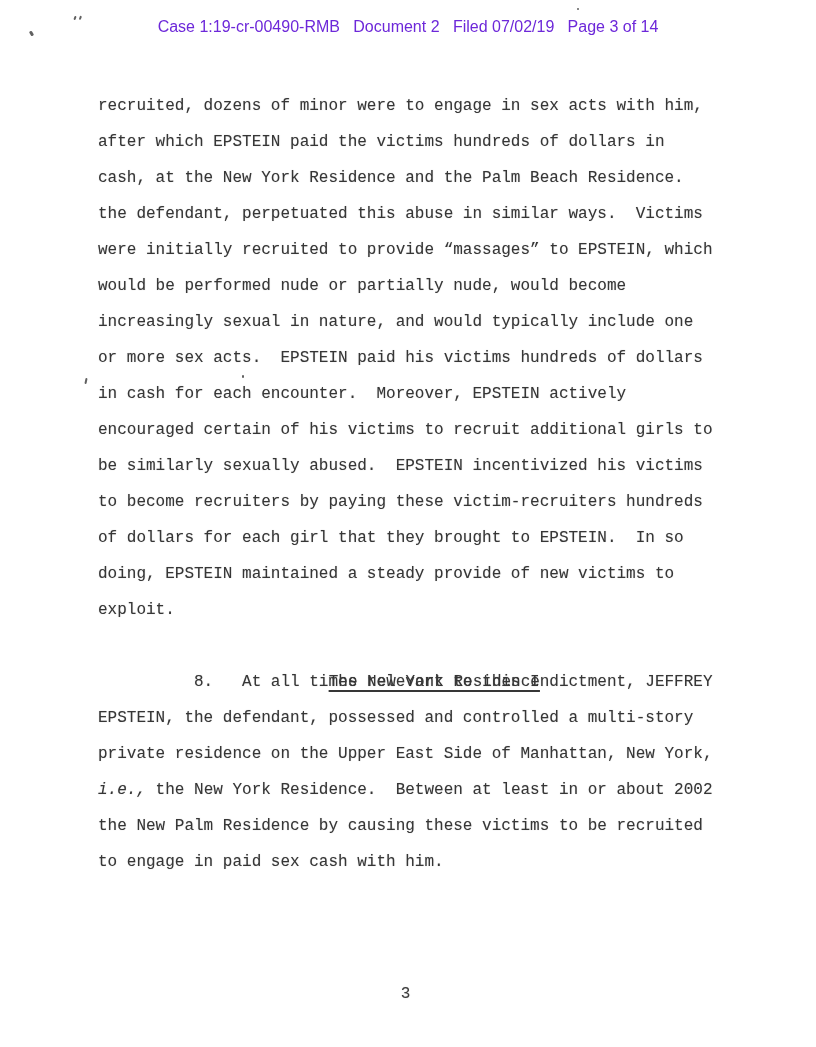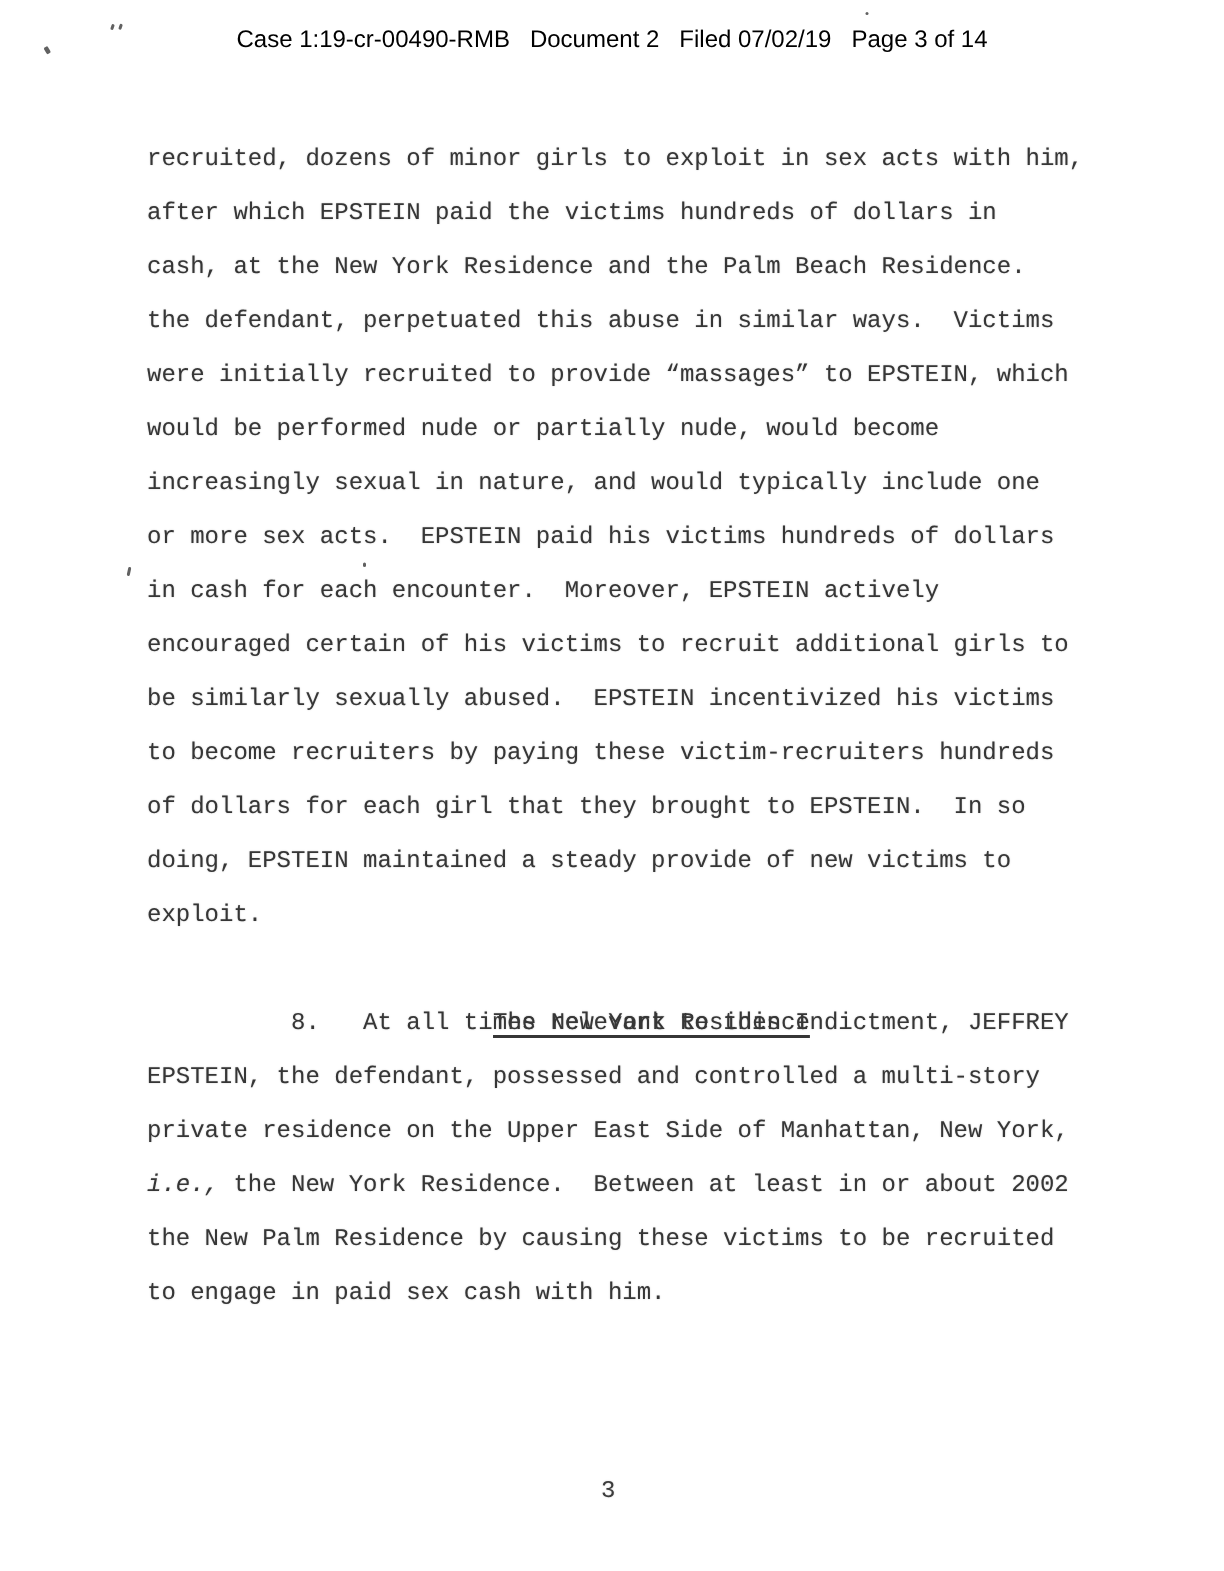--- a/index.html
+++ b/index.html
@@ -16,21 +16,21 @@
     font-family: "Liberation Mono", "DejaVu Sans Mono", monospace;
   }
   .header-stamp {
     position: absolute;
     top: 18px;
     left: 0;
     width: 100%;
     text-align: center;
     font-family: "Liberation Sans", "DejaVu Sans", sans-serif;
     font-size: 16px;
-    color: #000000;
+    color: #6d28d9;
     white-space: pre;
   }
   .doc-body {
     position: absolute;
     top: 88px;
     left: 98px;
     width: 640px;
     font-size: 16px;
     color: #363636;
     text-shadow: 0 0 1px rgba(70,70,70,0.35);
@@ -83,21 +83,21 @@
 
   <div class="header-stamp">Case 1:19-cr-00490-RMB   Document 2   Filed 07/02/19   Page 3 of 14</div>
 
   <span class="artifact artifact-a"></span>
   <span class="artifact artifact-b"></span>
   <span class="artifact artifact-c"></span>
   <span class="artifact artifact-d"></span>
   <span class="artifact artifact-e"></span>
 
   <div class="doc-body">
-    <div class="body-line">recruited, dozens of minor girls to exploit in sex acts with him,</div>
+    <div class="body-line">recruited, dozens of minor were to engage in sex acts with him,</div>
     <div class="body-line">after which EPSTEIN paid the victims hundreds of dollars in</div>
     <div class="body-line">cash, at the New York Residence and the Palm Beach Residence.</div>
     <div class="body-line">the defendant, perpetuated this abuse in similar ways.  Victims</div>
     <div class="body-line">were initially recruited to provide “massages” to EPSTEIN, which</div>
     <div class="body-line">would be performed nude or partially nude, would become</div>
     <div class="body-line">increasingly sexual in nature, and would typically include one</div>
     <div class="body-line">or more sex acts.  EPSTEIN paid his victims hundreds of dollars</div>
     <div class="body-line">in cash for each encounter.  Moreover, EPSTEIN actively</div>
     <div class="body-line">encouraged certain of his victims to recruit additional girls to</div>
     <div class="body-line">be similarly sexually abused.  EPSTEIN incentivized his victims</div>

